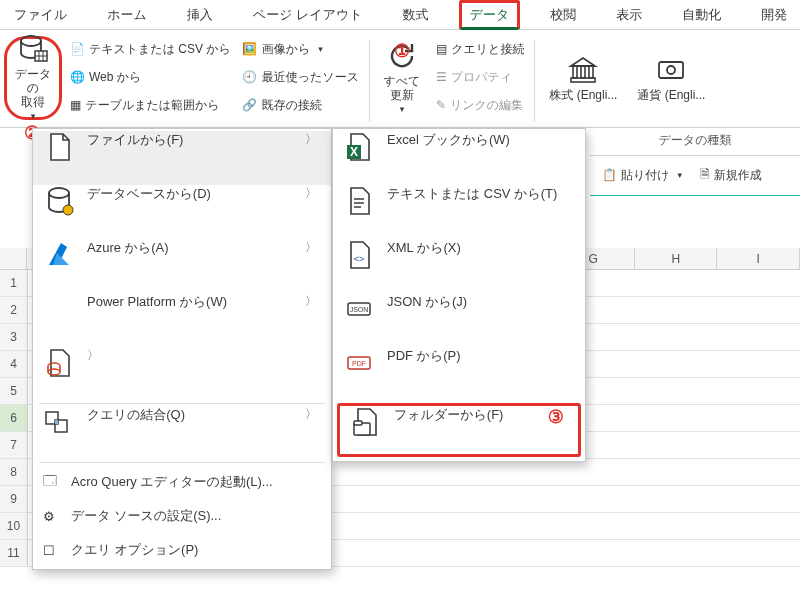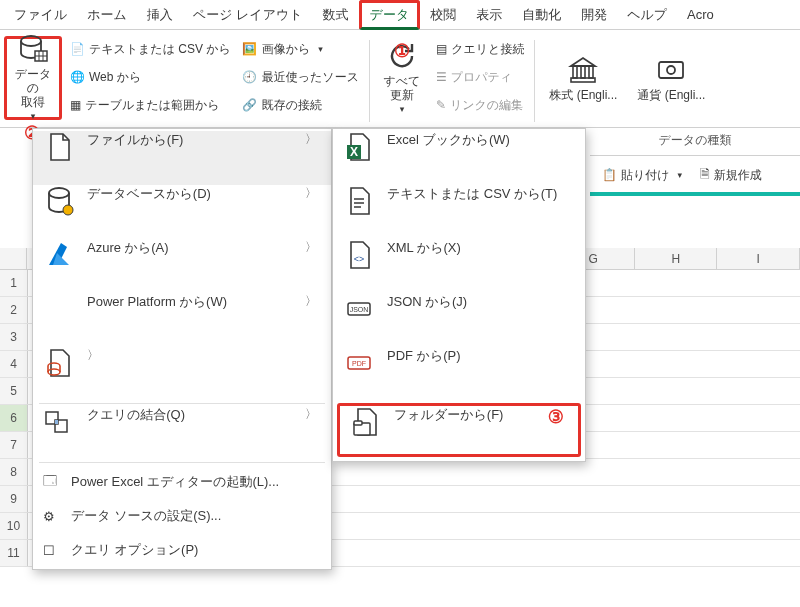--- a/index.html
+++ b/index.html
@@ -14,20 +14,21 @@
     color: #3b3b3b;
   }
   
   .ribbon-tabs {
     display: flex;
     align-items: center;
     border-bottom: 1px solid #d0d0d0;
     padding: 0 4px;
     height: 30px;
     font-size: 13px;
+    gap: 20px;
   }
   .ribbon-tab {
     padding: 5px 10px;
     cursor: pointer;
     white-space: nowrap;
   }
   .ribbon-tab.active {
     color: #0e6b36;
     font-weight: 400;
     border-bottom: 3px solid #0e6b36;
@@ -58,20 +59,21 @@
     display: flex;
     flex-direction: column;
     align-items: center;
     justify-content: center;
     padding: 4px 4px;
     text-align: center;
     font-size: 12px;
     line-height: 14px;
     width: 58px;
     height: 84px;
+    border-radius: 22px;
   }
   .big-button .ico {
     width: 32px;
     height: 32px;
     margin-bottom: 2px;
     display:flex;align-items:center;justify-content:center;
   }
   .small-row {
     display: flex;
     align-items: center;
@@ -90,21 +92,21 @@
     font-size: 18px;
     pointer-events: none;
   }
   
   .sub-ribbon {
     position:absolute;
     right:0;
     top:128px;
     height:68px;
     width:210px;
-    border-bottom:4px solid #14b8a6;
+    border-bottom:1px solid #14b8a6;
     font-size:12px;
   }
   .sub-ribbon .group-label{
     text-align:center;
     font-size:12px;
     color:#555;
     padding:4px 0 6px 0;
     border-bottom:1px solid #d0d0d0;
   }
   .sub-ribbon .row{
@@ -407,21 +409,21 @@
           <rect x="12" y="14" width="12" height="12" fill="none" stroke="#3b3b3b" stroke-width="1.5"></rect>
           <rect x="12" y="14" width="3" height="4" fill="#8bb3e0"></rect>
         </svg>
     </span>
     <span class="mi-label">クエリの結合(Q)</span>
     <span class="mi-arrow">〉</span>
   </div>
   <div class="sep"></div>
   <div class="thin-item">
     <span style="width:18px">🗔</span>
-    <span>Power Excel エディターの起動(L)...</span>
+    <span>Acro Query エディターの起動(L)...</span>
   </div>
   <div class="thin-item">
     <span style="width:18px">⚙</span>
     <span>データ ソースの設定(S)...</span>
   </div>
   <div class="thin-item">
     <span style="width:18px">☐</span>
     <span>クエリ オプション(P)</span>
   </div>
 </div>

